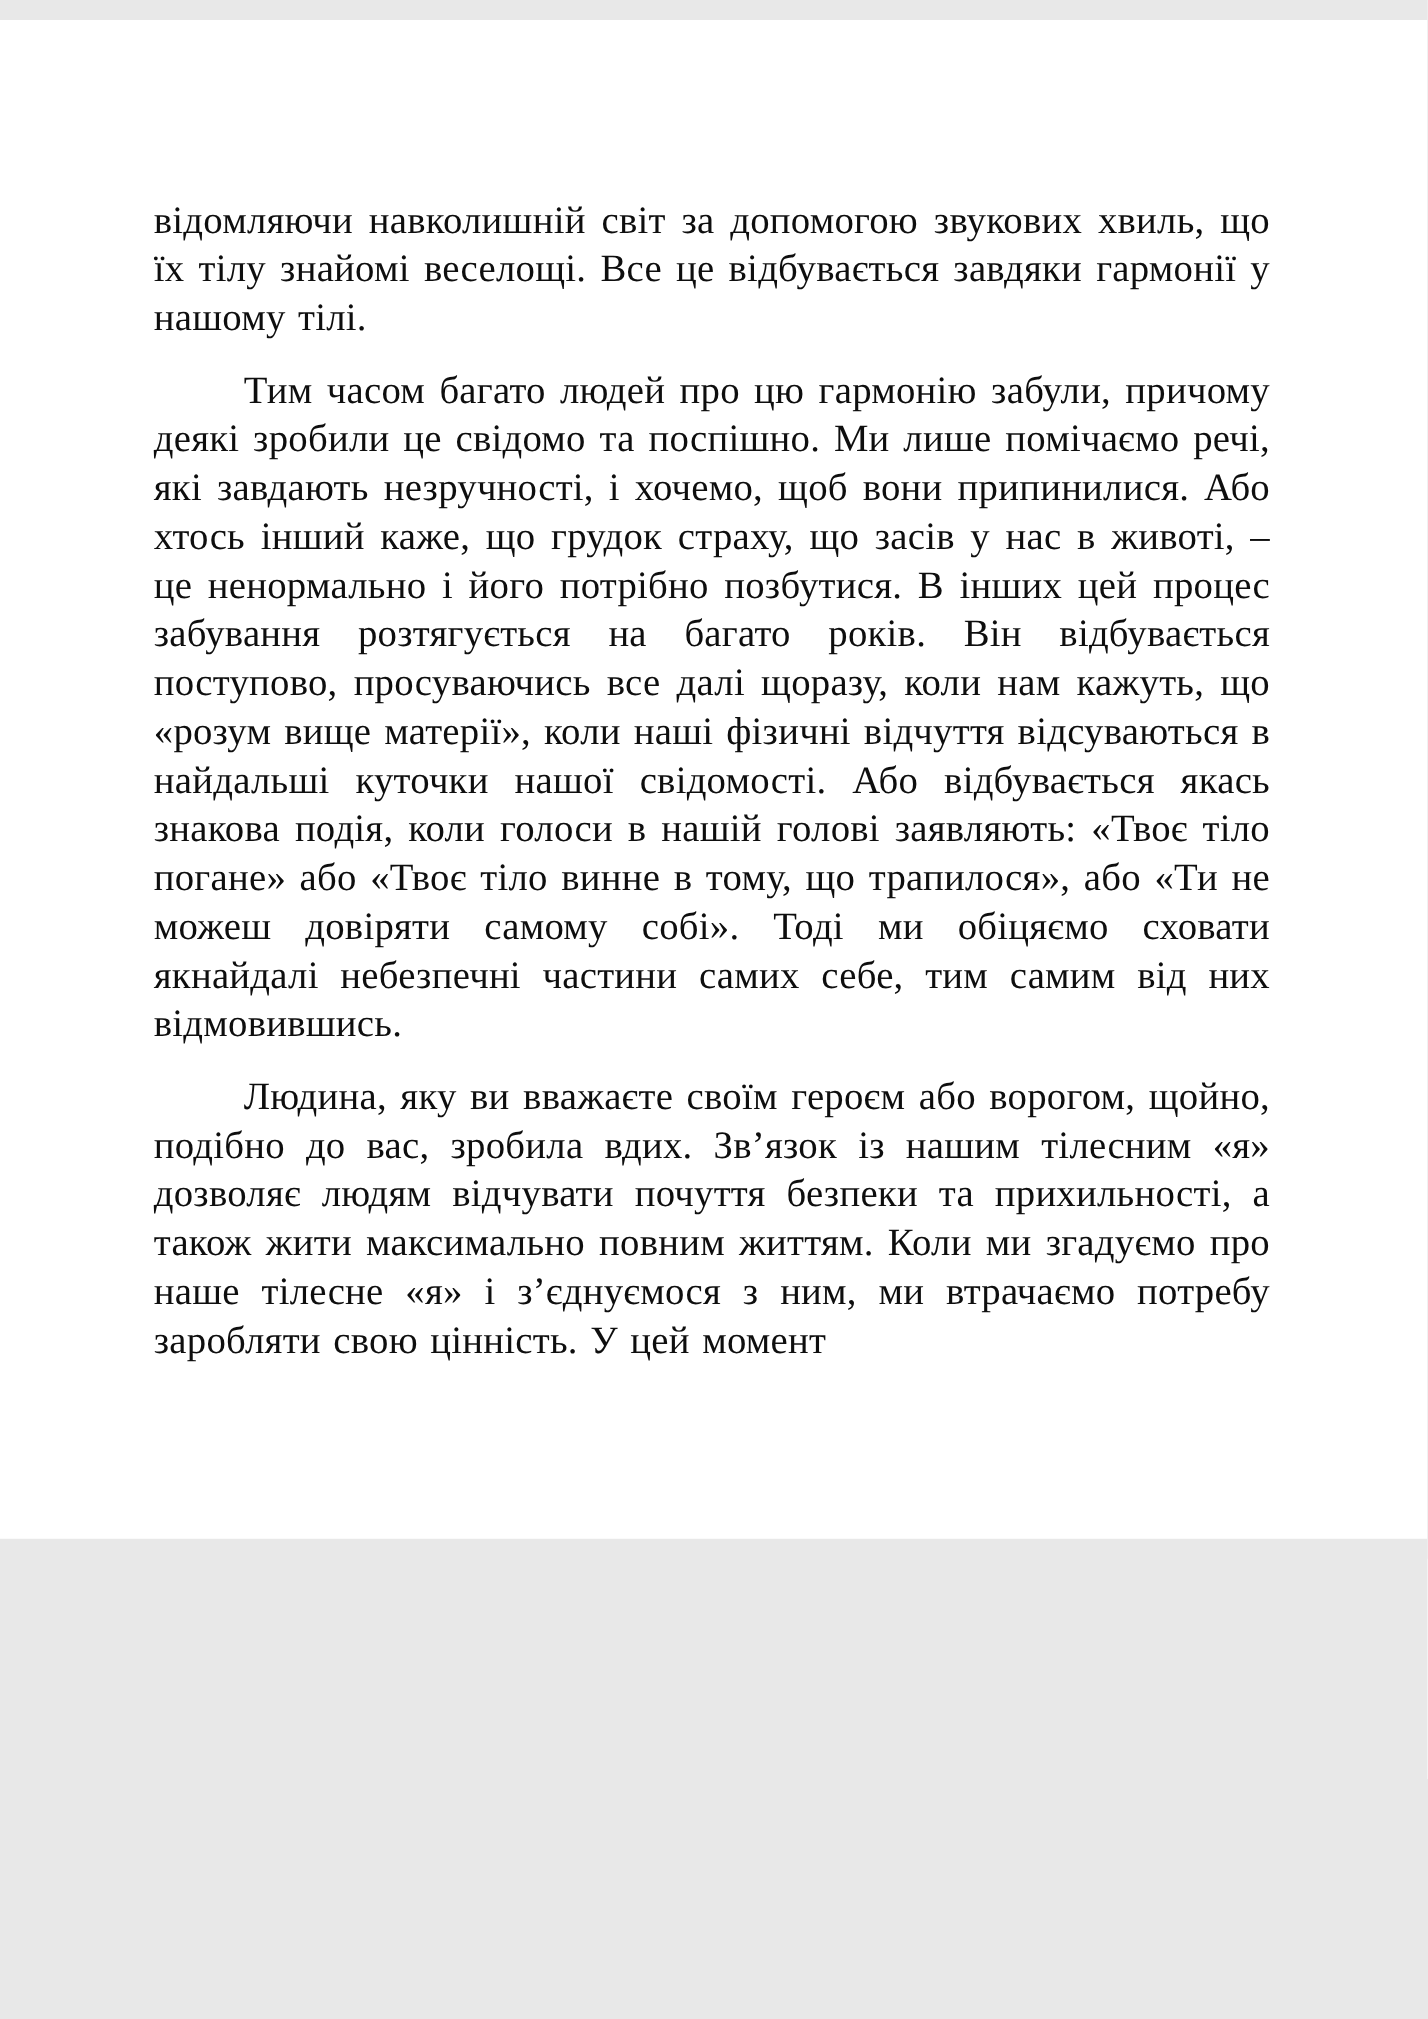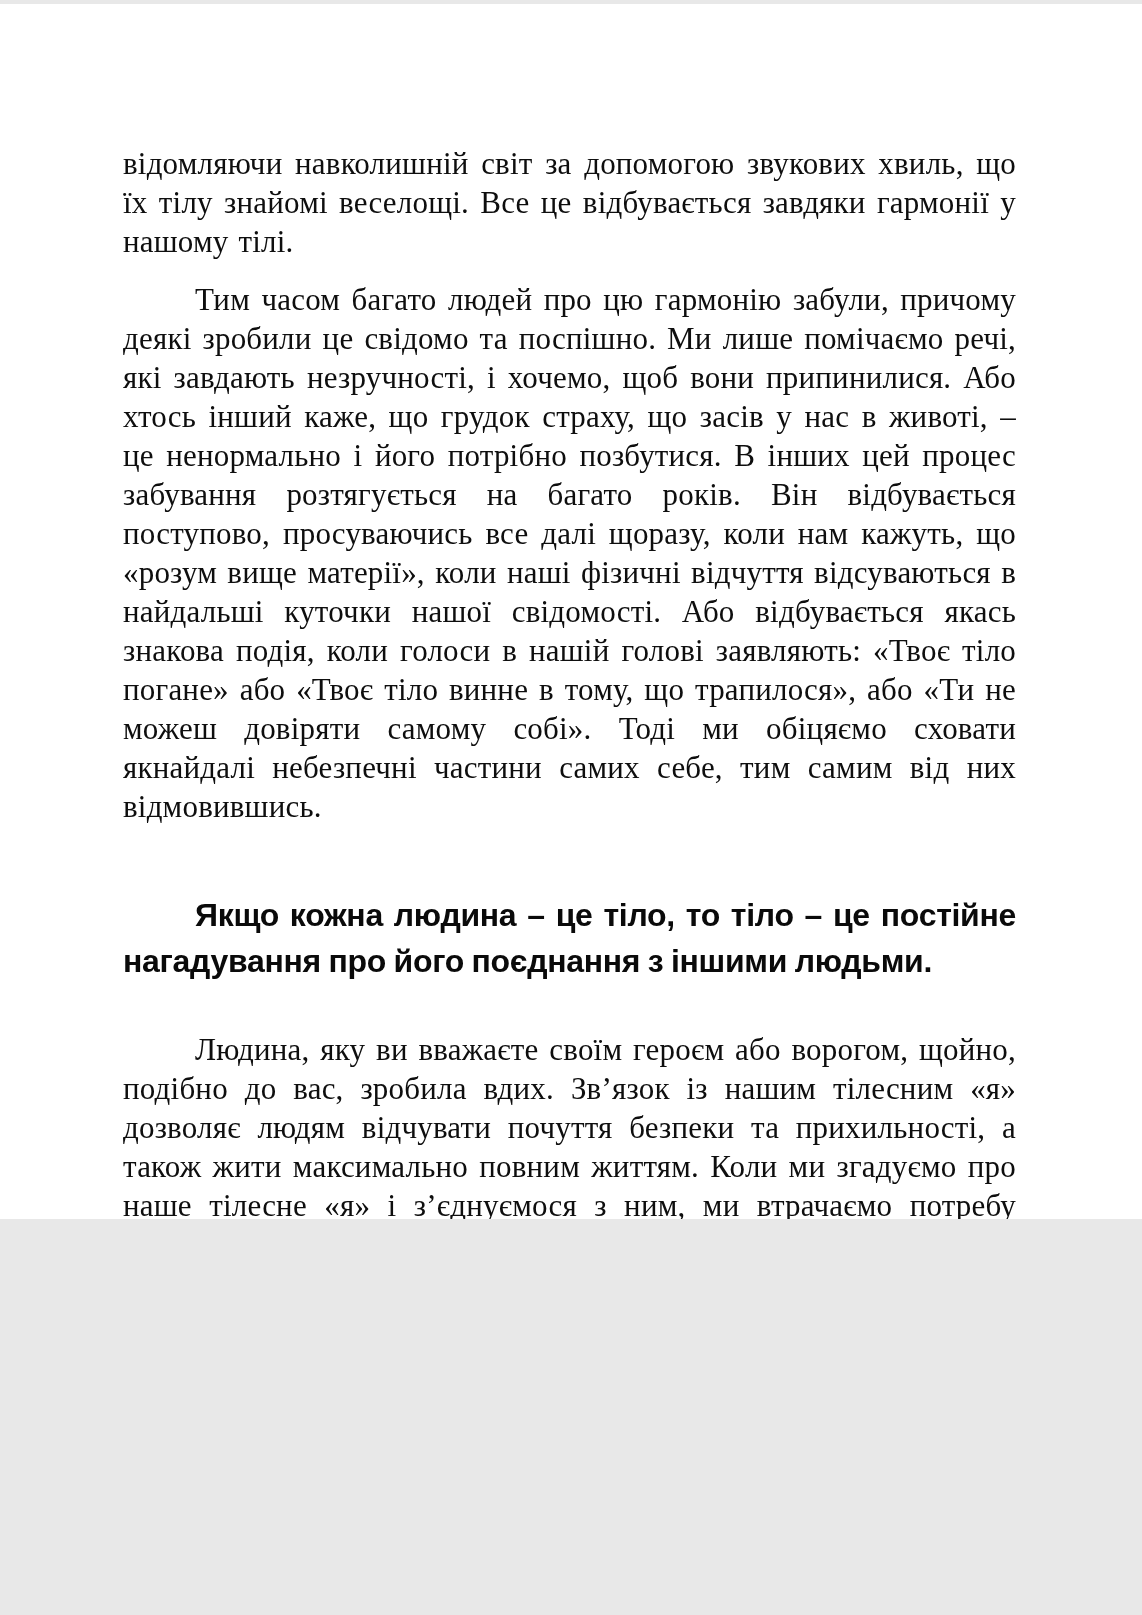--- a/index.html
+++ b/index.html
@@ -4,21 +4,21 @@
 <style>
   html, body {
     margin: 0;
     padding: 0;
     background: #e8e8e8;
   }
   .page {
     position: relative;
     width: 1142px;
     height: 1215px;
-    margin: 4px auto;
+    margin: 16px auto;
     background: #ffffff;
     color: #0e0e0e;
     font-family: "Liberation Serif", "DejaVu Serif", serif;
     overflow: hidden;
     box-sizing: border-box;
   }
   .content {
     position: absolute;
     left: 123px;
     top: 140px;
@@ -58,17 +58,16 @@
     color: #0e0e0e;
   }
 </style>
 </head>
 <body>
 
 <div class="page">
   <div class="content">
     <p class="body-para">відомляючи навколишній світ за допомогою звукових хвиль, що їх тілу знайомі веселощі. Все це відбувається завдяки гармонії у нашому тілі.</p>
     <p class="body-para indent">Тим часом багато людей про цю гармонію забули, причому деякі зробили це свідомо та поспішно. Ми лише помічаємо речі, які завдають незручності, і хочемо, щоб вони припинилися. Або хтось інший каже, що грудок страху, що засів у нас в животі, – це ненормально і його потрібно позбутися. В інших цей процес забування розтягується на багато років. Він відбувається поступово, просуваючись все далі щоразу, коли нам кажуть, що «розум вище матерії», коли наші фізичні відчуття відсуваються в найдальші куточки нашої свідомості. Або відбувається якась знакова подія, коли голоси в нашій голові заявляють: «Твоє тіло погане» або «Твоє тіло винне в тому, що трапилося», або «Ти не можеш довіряти самому собі». Тоді ми обіцяємо сховати якнайдалі небезпечні частини самих себе, тим самим від них відмовившись.</p>
-    <p class="callout">Якщо кожна людина – це тіло, то тіло – це постійне нагадування про його поєднання з іншими людьми.</p>
     <p class="body-para indent">Людина, яку ви вважаєте своїм героєм або ворогом, щойно, подібно до вас, зробила вдих. Зв’язок із нашим тілесним «я» дозволяє людям відчувати почуття безпеки та прихильності, а також жити максимально повним життям. Коли ми згадуємо про наше тілесне «я» і з’єднуємося з ним, ми втрачаємо потребу заробляти свою цінність. У цей момент</p>
   </div>
   <div class="page-number">4</div>
 </div>
 
 </body></html>

